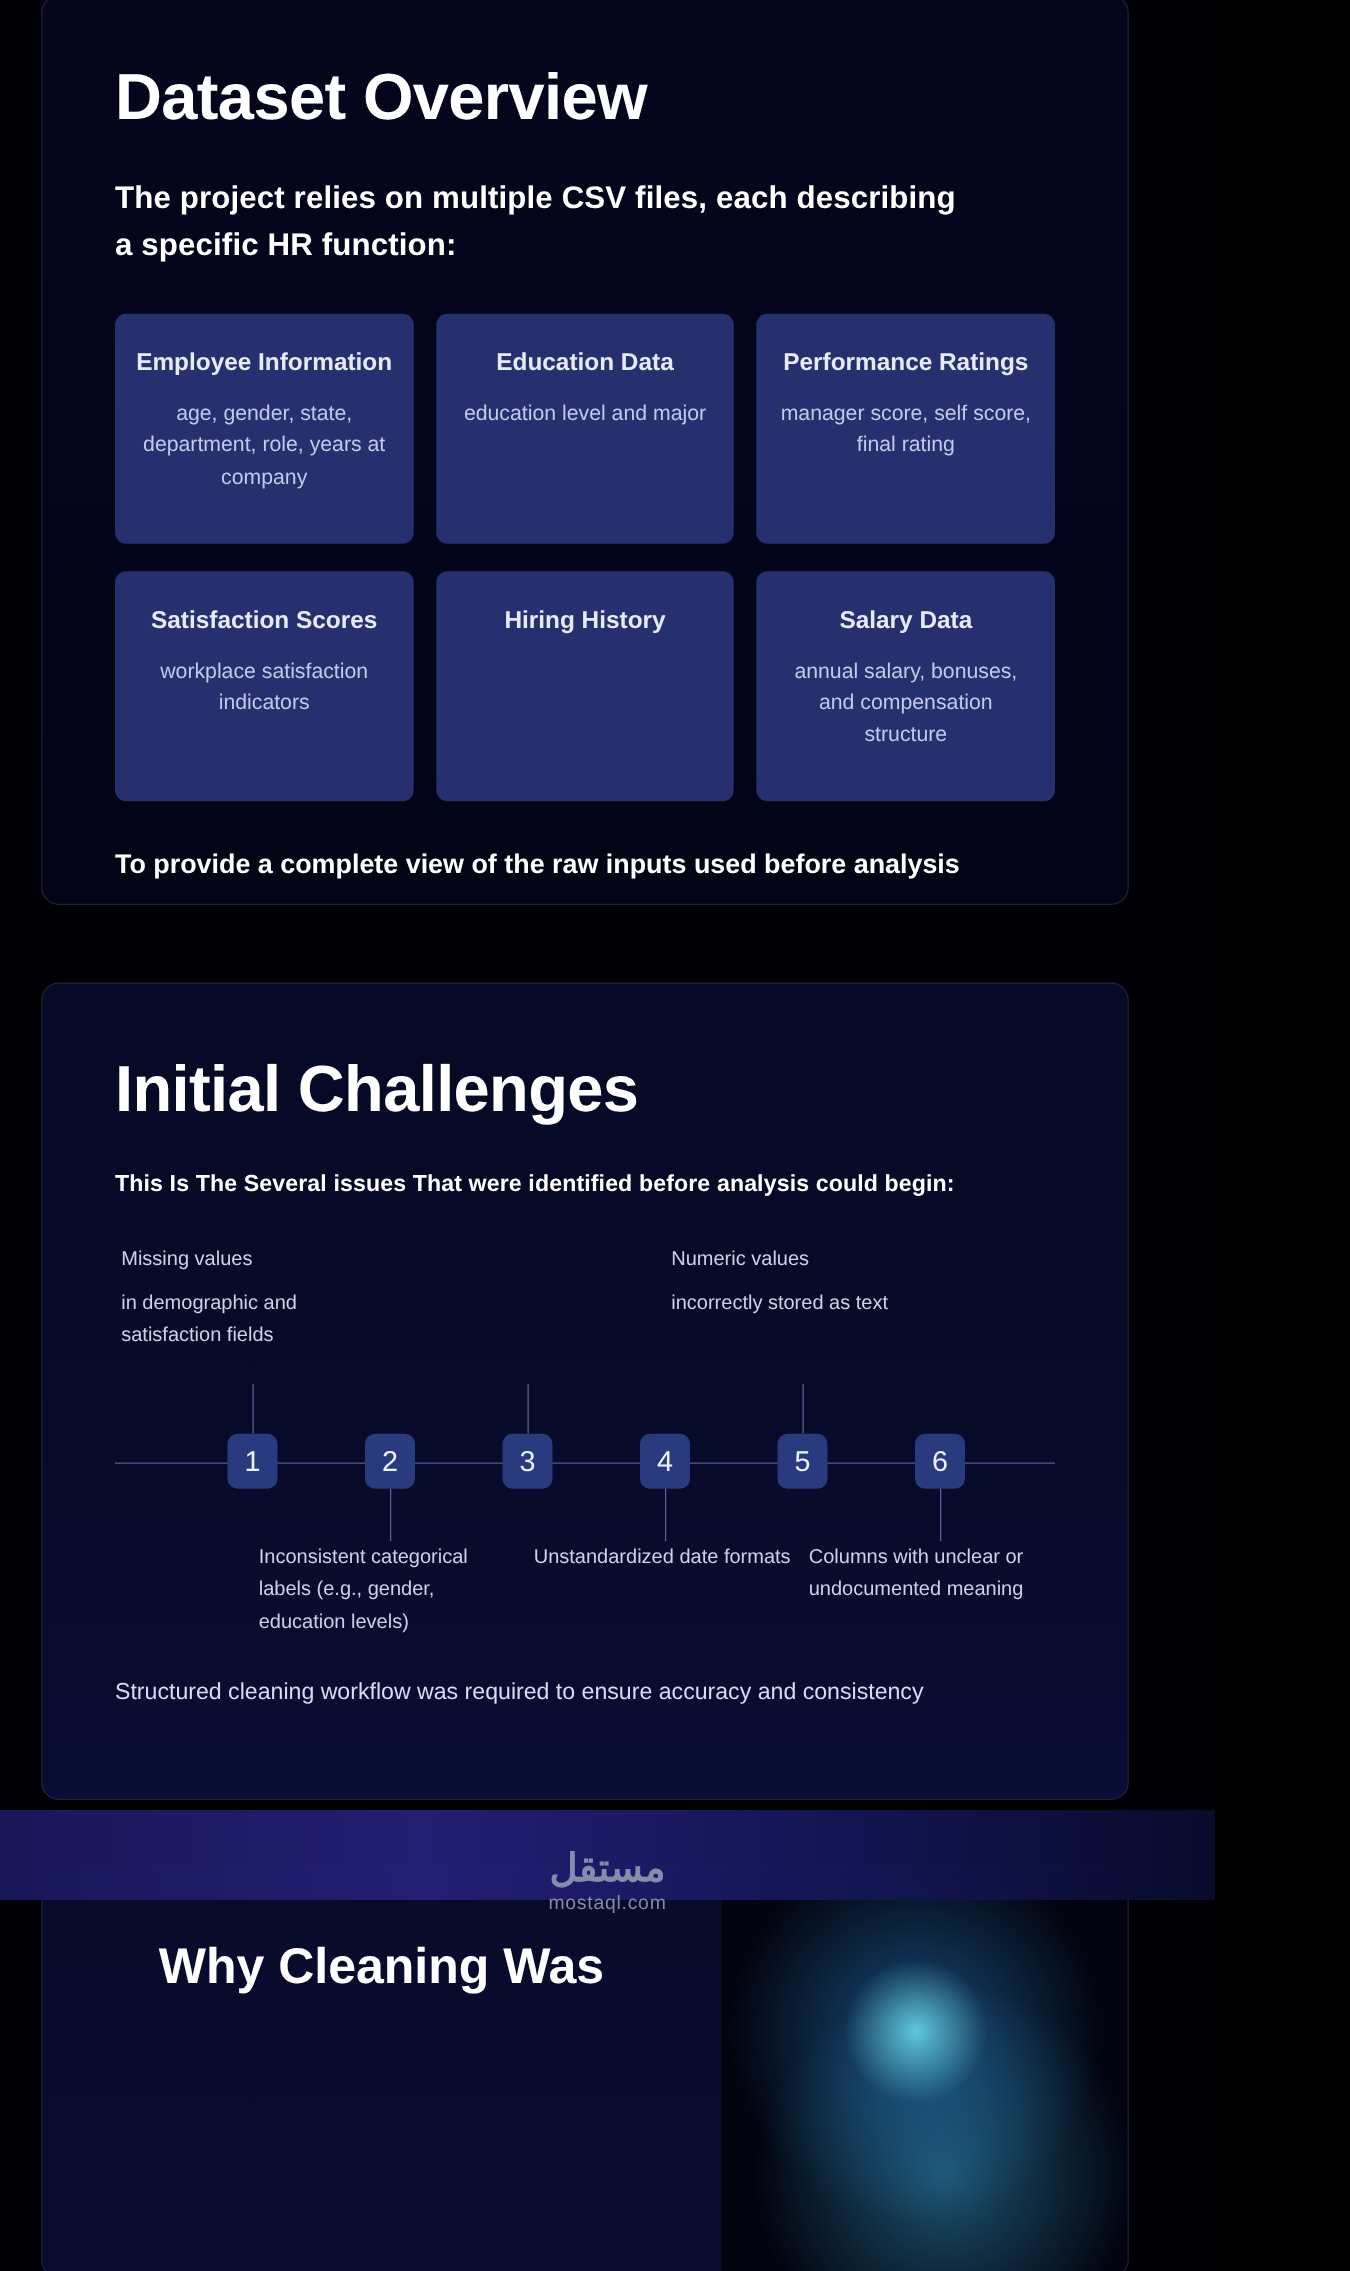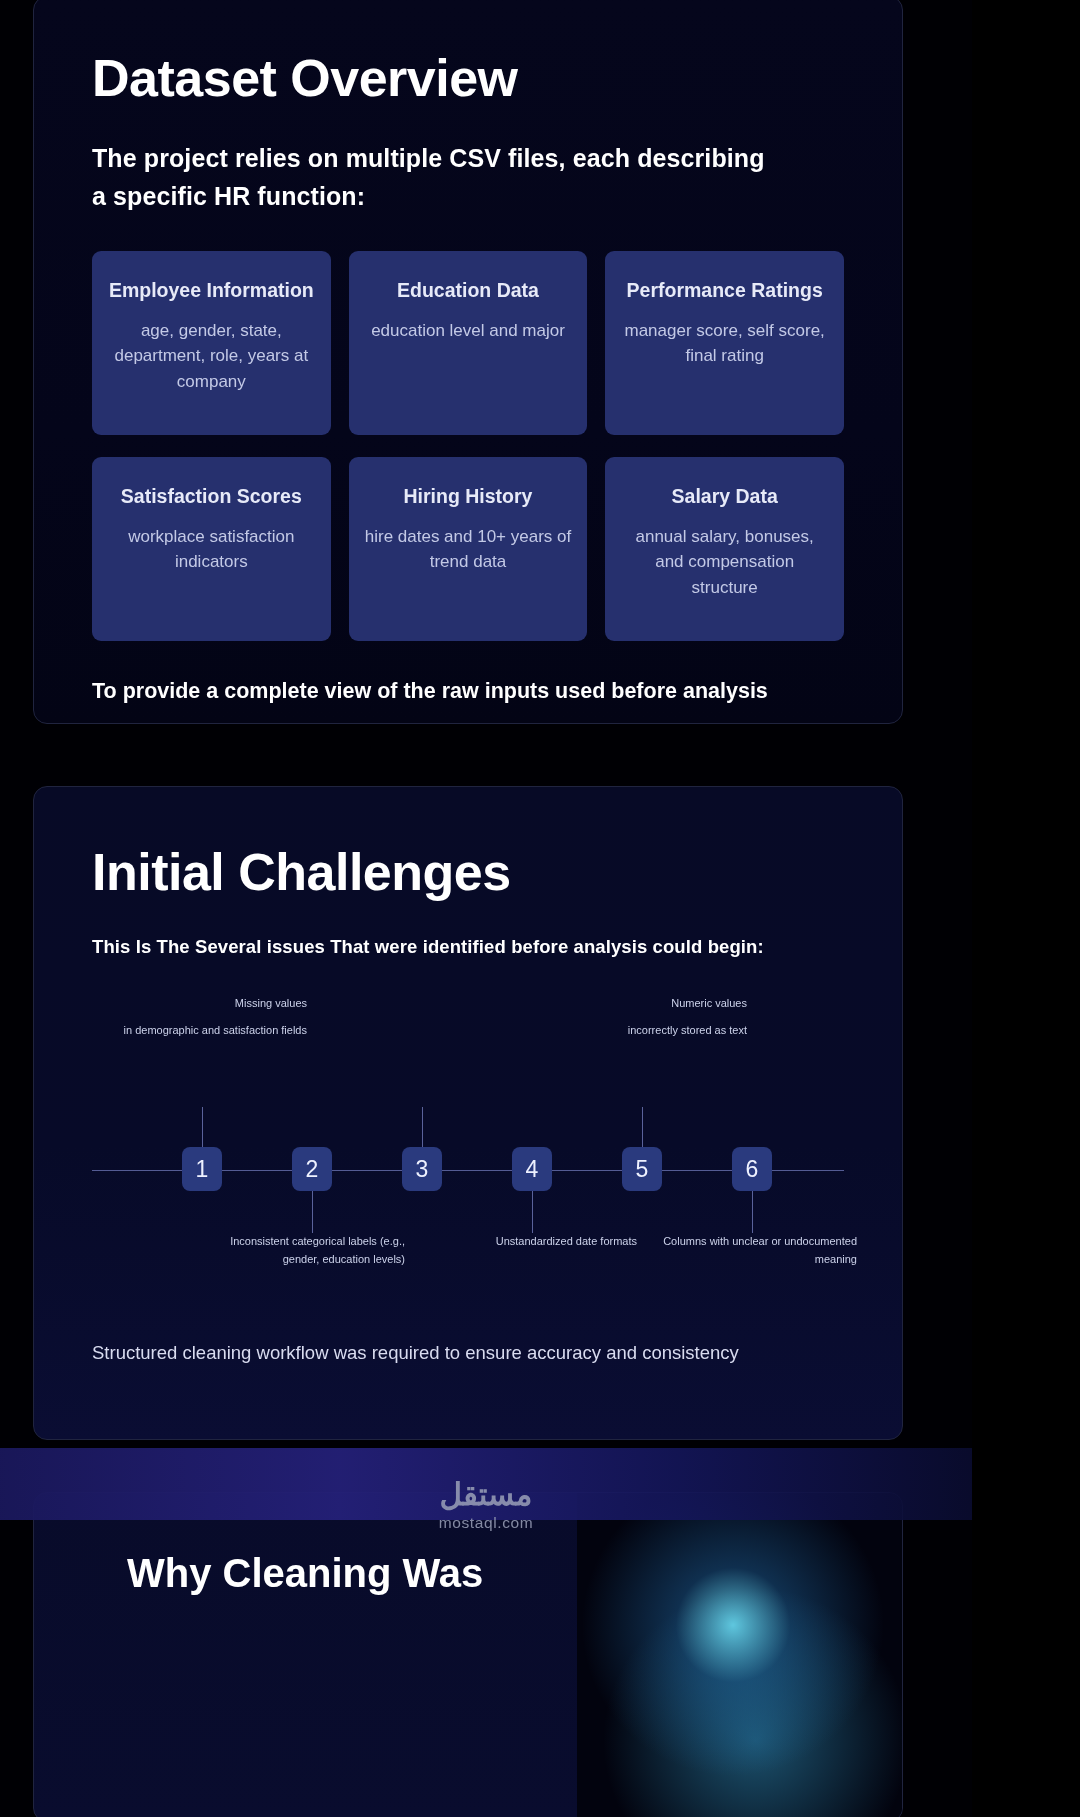--- a/index.html
+++ b/index.html
@@ -153,23 +153,23 @@
     opacity: .8;
   }
 
   .tl-stem.up   { bottom: auto; top: 112px; height: 40px; }
   .tl-stem.down { top: 196px; height: 42px; }
 
   .tl-label {
     position: absolute;
     width: 210px;
     margin-left: -105px;
-    text-align: right;
+    text-align: left;
     color: #ccd2ea;
-    font-size: 11px;
+    font-size: 16px;
     font-weight: 400;
     line-height: 1.62;
   }
 
   .tl-label.above { top: 0px; }
   .tl-label.below { top: 238px; }
 
   .tl-label .l1 { display: block; margin-bottom: 9px; }
 
   
@@ -257,21 +257,20 @@
           <div class="c-desc">manager score, self score, final rating</div>
         </div>
 
         <div class="data-card">
           <div class="c-title">Satisfaction Scores</div>
           <div class="c-desc">workplace satisfaction indicators</div>
         </div>
 
         <div class="data-card">
           <div class="c-title">Hiring History</div>
-          <div class="c-desc">hire dates and 10+ years of trend data</div>
         </div>
 
         <div class="data-card">
           <div class="c-title">Salary Data</div>
           <div class="c-desc">annual salary, bonuses, and compensation structure</div>
         </div>
 
       </div>
 
       <p class="closing" style="margin-top:34px;max-width:690px;">To provide a complete view of the raw inputs used before analysis</p>
@@ -289,21 +288,21 @@
 
         <div class="tl-label above" style="left:110px;">
           <span class="l1">Missing values</span>
           <span>in demographic and satisfaction fields</span>
         </div>
         <div class="tl-stem up" style="left:110px;"></div>
         <div class="tl-node" style="left:110px;">1</div>
 
         <div class="tl-node" style="left:220px;">2</div>
         <div class="tl-stem down" style="left:220px;"></div>
-        <div class="tl-label below" style="left:208px;">
+        <div class="tl-label below" style="left:220px;">
           <span>Inconsistent categorical labels (e.g., gender, education levels)</span>
         </div>
 
         <div class="tl-stem up" style="left:330px;"></div>
         <div class="tl-node" style="left:330px;">3</div>
 
         <div class="tl-node" style="left:440px;">4</div>
         <div class="tl-stem down" style="left:440px;"></div>
         <div class="tl-label below" style="left:440px;">
           <span>Unstandardized date formats</span>

